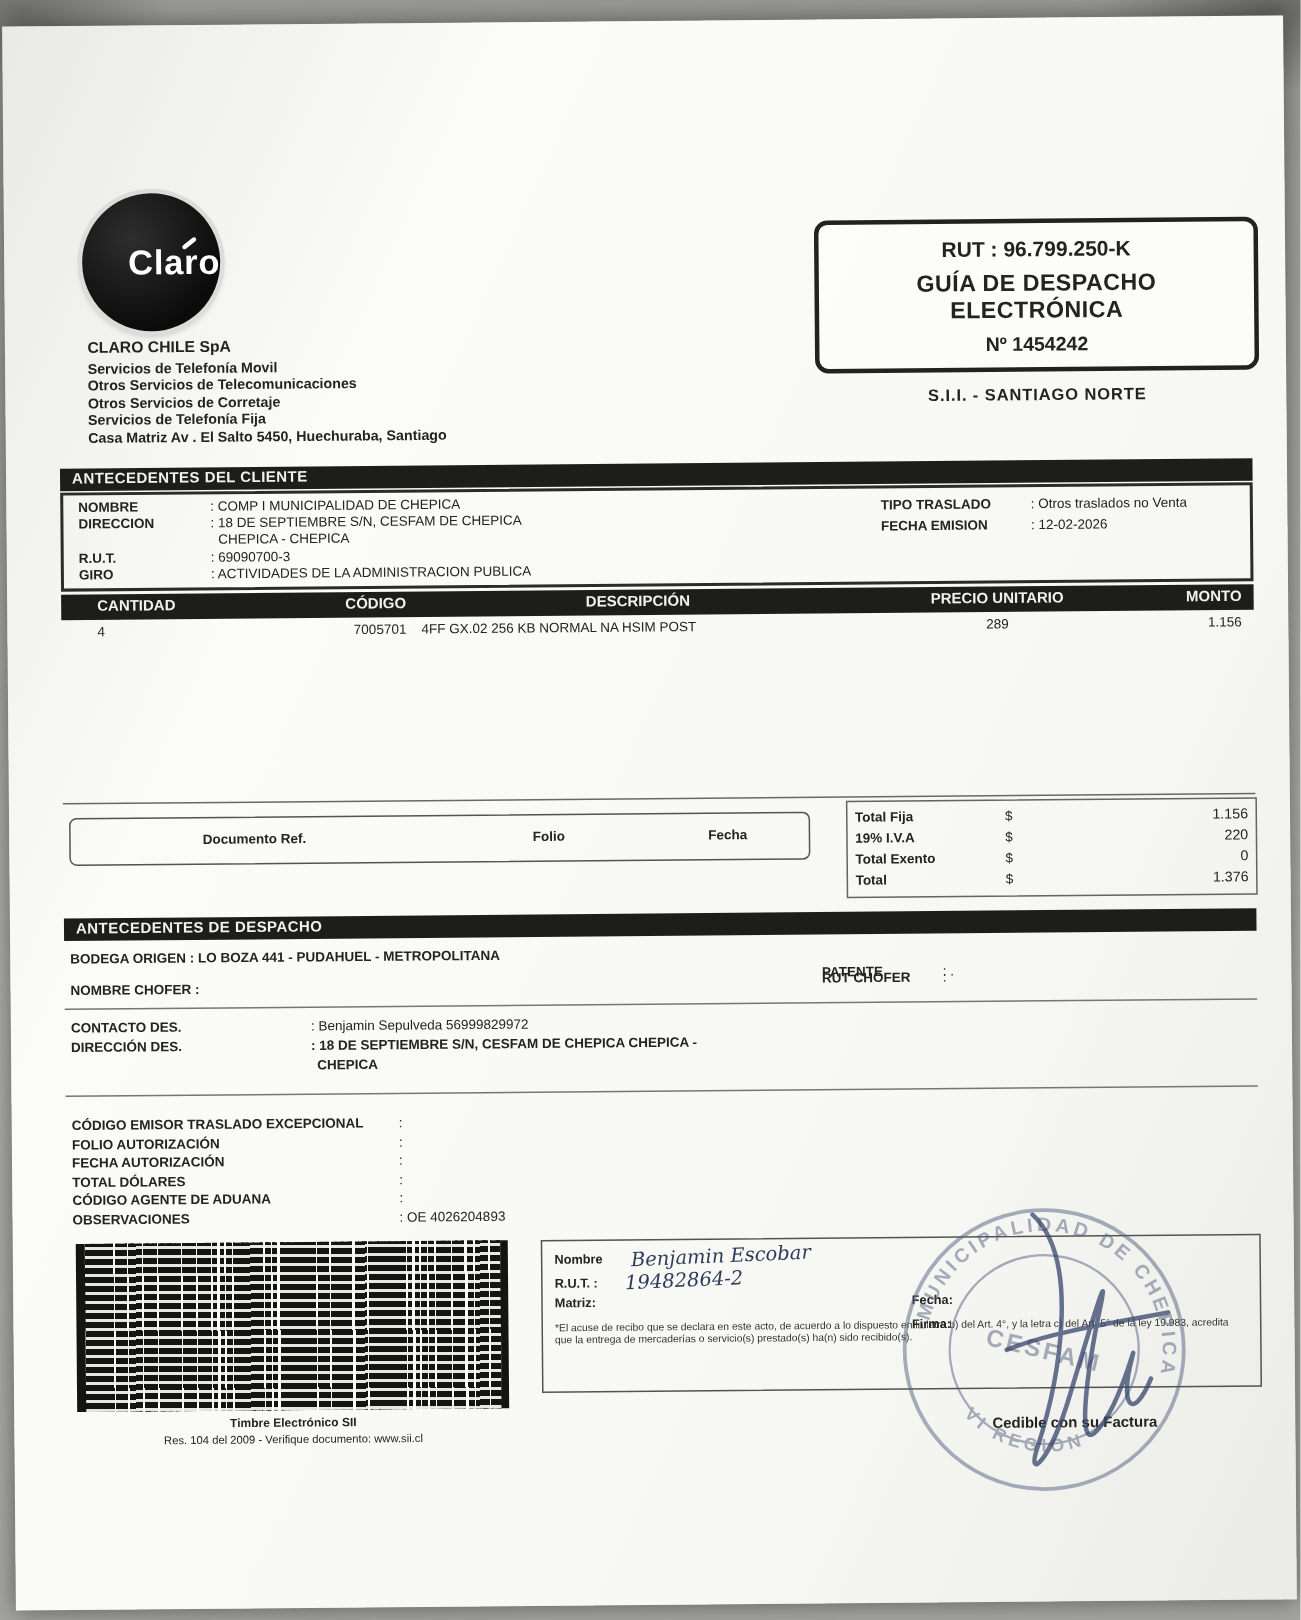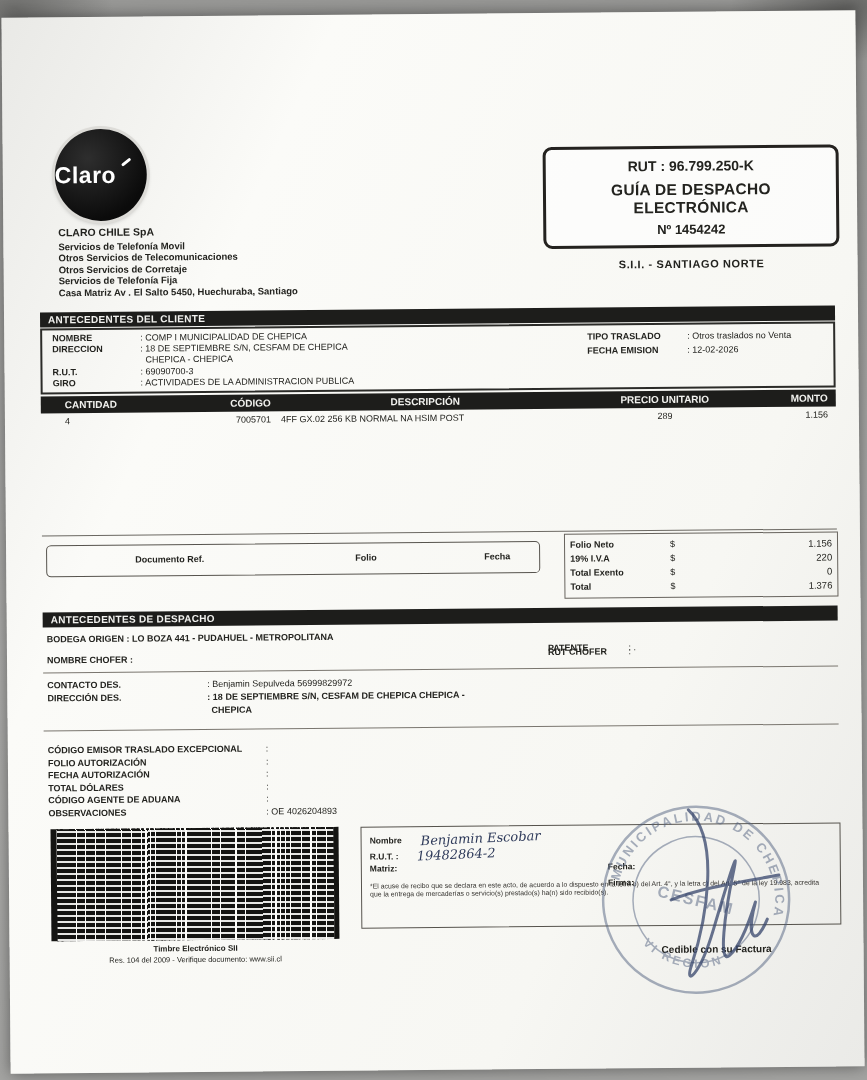--- a/index.html
+++ b/index.html
@@ -13,21 +13,21 @@
   }
   .paper{
     position:absolute;left:6px;top:14px;width:854px;height:1056px;
     background:linear-gradient(115deg,#e9e9e6,#fbfbf8 25%,#f7f7f3 72%,#eaeae7);
     transform:rotate(-0.5deg);transform-origin:50% 50%;
     box-shadow:0 0 16px rgba(0,0,0,.45);
   }
   
   .logo{position:absolute;left:52px;top:112px;width:92px;height:92px;border-radius:50%;
     background:radial-gradient(circle at 36% 32%, #2e2e2e, #0b0b0b 72%);
-    display:flex;align-items:center;justify-content:flex-start;
+    display:flex;align-items:center;justify-content:flex-end;
     box-shadow:0 0 0 3px #dddcd8, 0 2px 5px rgba(0,0,0,.35);}
   .logo-text{color:#fff;font-size:23px;font-weight:bold;letter-spacing:.5px;}
   .logo-tick{position:absolute;right:15px;top:32px;width:11px;height:3px;background:#fff;transform:rotate(-38deg);border-radius:2px;}
   
   .company{position:absolute;left:55px;top:210px;font-size:9.5px;font-weight:bold;line-height:11.5px;}
   .company-name{font-size:10.5px;margin-bottom:2px;}
   
   .rutbox{position:absolute;left:540px;top:134px;width:296px;height:102px;border:3px solid #24221f;border-radius:9px;
     box-sizing:border-box;text-align:center;padding-top:9px;background:rgba(255,255,255,.55);}
   .rutbox-rut{font-size:14px;font-weight:bold;margin-bottom:7px;}
@@ -54,21 +54,21 @@
   .col-desc{flex:1;text-align:center;}
   .col-pu{width:170px;text-align:center;}
   .col-monto{width:86px;text-align:right;padding-right:8px;box-sizing:border-box;}
   .items-body{position:absolute;left:36px;top:396px;width:795px;height:122px;border-bottom:1.5px solid #6b6862;}
   .items-row{display:flex;font-size:9px;padding-top:3px;}
   .items-row .col-cod{font-weight:normal;}
   .items-row .col-desc{text-align:left;padding-left:10px;}
   
   .docref{position:absolute;left:40px;top:528px;width:492px;height:30px;border:1.5px solid #57544e;border-radius:5px;}
   .docref span{position:absolute;top:9px;font-size:9px;font-weight:bold;}
-  .docref .p1{left:88px;} .docref .p2{left:308px;text-align:right;} .docref .p3{left:437px;}
+  .docref .p1{left:88px;} .docref .p2{left:308px;text-align:right;} .docref .p3{left:425px;}
   .totals{position:absolute;left:558px;top:521px;width:274px;height:65px;border:1.5px solid #67635d;
     box-sizing:border-box;padding:3px 5px;}
   .t-row{display:flex;height:14px;align-items:center;font-size:9px;}
   .t-lbl{width:100px;font-weight:bold;}
   .t-cur{width:55px;}
   .t-val{flex:1;text-align:right;font-size:9.5px;}
   
   .despacho-box{position:absolute;left:36px;top:612px;width:795px;height:44px;border-bottom:1px solid #7a766f;box-sizing:border-box;}
   .drow{position:absolute;left:4px;font-size:9px;white-space:nowrap;}
   .dlbl{font-weight:bold;}
@@ -175,21 +175,21 @@
   </div>
 
   <div class="docref">
     <span class="p1">Documento Ref.</span>
     <span class="p2">Folio</span>
     <span class="p3">Fecha</span>
   </div>
 
   <div class="totals">
     <div class="t-row">
-      <span class="t-lbl">Folio Neto</span>
+      <span class="t-lbl">Total Fija</span>
       <span class="t-cur">$</span>
       <span class="t-val">1.156</span>
     </div>
     <div class="t-row">
       <span class="t-lbl">19% I.V.A</span>
       <span class="t-cur">$</span>
       <span class="t-val">220</span>
     </div>
     <div class="t-row">
       <span class="t-lbl">Total Exento</span>

